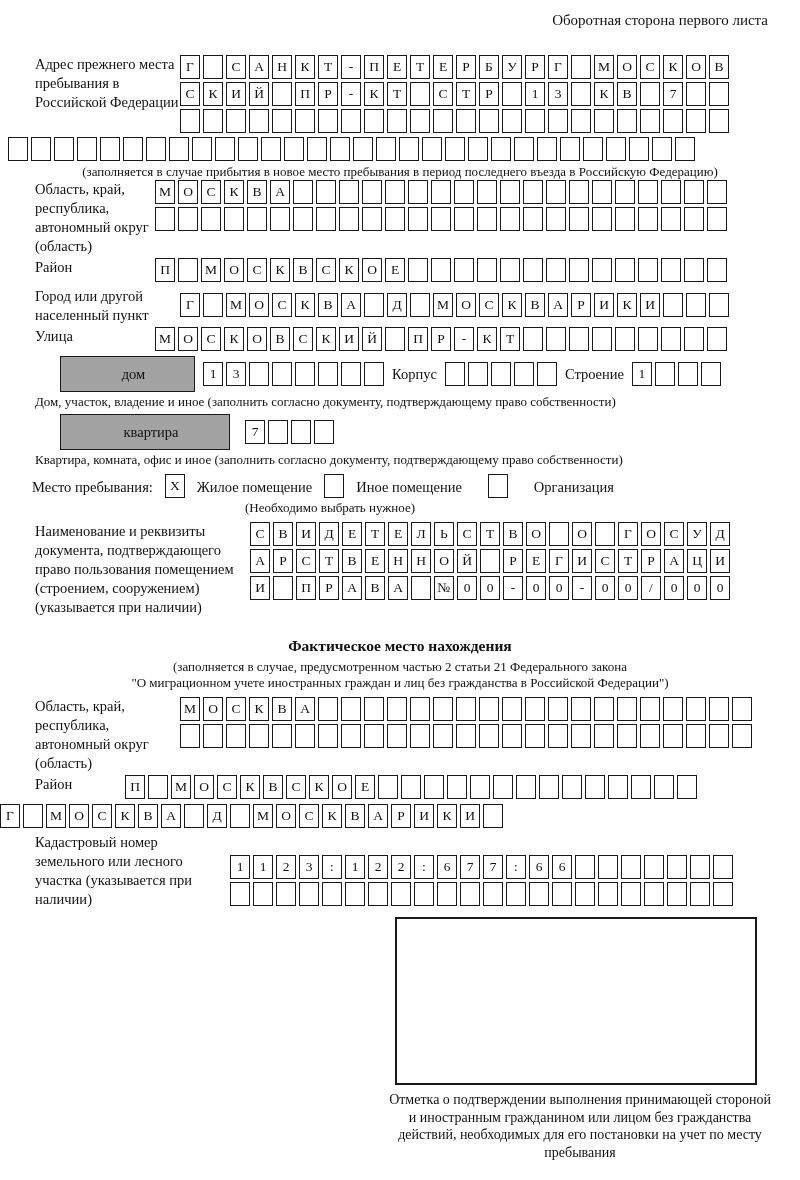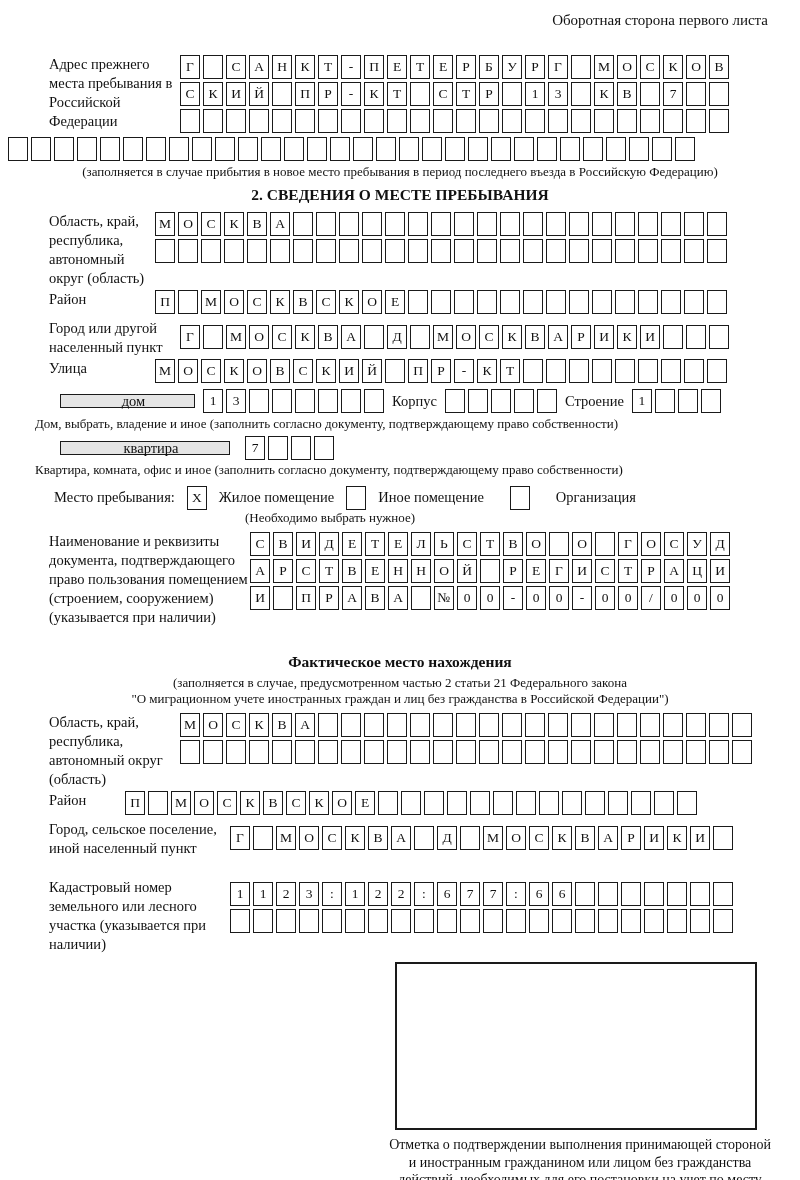--- a/index.html
+++ b/index.html
@@ -6,34 +6,34 @@
   .page{
     width:800px;height:1180px;box-sizing:border-box;
     background:#ffffff;color:#111;position:relative;overflow:hidden;
     font-family:"Liberation Serif","DejaVu Serif",serif;
     padding-top:12px;
   }
   .header-note{
     text-align:right;font-size:15px;padding-right:32px;margin-bottom:26px;
   }
   .frow{display:flex;align-items:flex-start;}
-  .flabel{font-size:14.5px;line-height:19px;box-sizing:border-box;padding-left:49px;flex-shrink:0;}
+  .flabel{font-size:14.5px;line-height:19px;box-sizing:border-box;padding-left:35px;flex-shrink:0;}
   .rows{display:flex;flex-direction:column;}
   .boxrow{display:flex;column-gap:3px;margin-bottom:3px;}
   .cell{
     width:20px;height:24px;box-sizing:border-box;border:1.6px solid #1a1a1a;
     display:flex;align-items:center;justify-content:center;
     font-size:13.5px;line-height:1;background:#fff;flex-shrink:0;
   }
   .caption{font-size:13px;line-height:16px;}
   .caption.center{text-align:center;}
   .sec-title{font-weight:bold;font-size:15.5px;text-align:center;margin:6px 0 8px 0;}
   .bigbox{
-    box-sizing:border-box;border:1.6px solid #1a1a1a;height:14px;
-    display:flex;align-items:center;justify-content:center;font-size:14.5px;background:#e5e5e5;flex-shrink:0;padding-left:12px;
+    box-sizing:border-box;border:1.6px solid #1a1a1a;height:36px;
+    display:flex;align-items:center;justify-content:center;font-size:14.5px;background:#a3a3a3;flex-shrink:0;padding-left:12px;
   }
   .inline-label{font-size:14.5px;line-height:26px;white-space:nowrap;}
   .stamp-box{
     box-sizing:border-box;border:2px solid #1a1a1a;width:362px;height:168px;
     margin-left:395px;margin-top:8px;background:#fff;
   }
   .stamp-caption{
     width:390px;margin-left:385px;margin-top:6px;
     text-align:center;font-size:14px;line-height:17.5px;
   }
@@ -157,21 +157,20 @@
       <span class="cell"></span>
       <span class="cell"></span>
       <span class="cell"></span>
       <span class="cell"></span>
       <span class="cell"></span>
       <span class="cell"></span>
       <span class="cell"></span>
     </div>
   <div class="caption center">(заполняется в случае прибытия в новое место пребывания в период последнего въезда в Российскую Федерацию)</div>
 
-  <div class="sec-title">2. СВЕДЕНИЯ О МЕСТЕ ПРЕБЫВАНИЯ</div>
 
   <div class="frow">
     <div class="flabel" style="width:155px;">Область, край, республика, автономный округ (область)</div>
     <div class="rows">
       <div class="boxrow">
           <span class="cell">М</span>
           <span class="cell">О</span>
           <span class="cell">С</span>
           <span class="cell">К</span>
           <span class="cell">В</span>
@@ -339,34 +338,34 @@
         <span class="cell"></span>
       </div>
     <div class="inline-label">Строение</div>
     <div class="boxrow" style="margin-bottom:0;">
         <span class="cell">1</span>
         <span class="cell"></span>
         <span class="cell"></span>
         <span class="cell"></span>
       </div>
   </div>
-  <div class="caption ml35 mt2">Дом, выбрать, владение и иное (заполнить согласно документу, подтверждающему право собственности)</div>
+  <div class="caption ml35 mt2">Дом, участок, владение и иное (заполнить согласно документу, подтверждающему право собственности)</div>
 
   <div class="frow mt4" style="margin-left:60px;align-items:center;column-gap:15px;">
     <div class="bigbox" style="width:170px;">квартира</div>
     <div class="boxrow" style="margin-bottom:0;">
         <span class="cell">7</span>
         <span class="cell"></span>
         <span class="cell"></span>
         <span class="cell"></span>
       </div>
   </div>
   <div class="caption ml35 mt2">Квартира, комната, офис и иное (заполнить согласно документу, подтверждающему право собственности)</div>
 
-  <div class="frow mt6" style="margin-left:54px;align-items:flex-end;column-gap:12px;">
+  <div class="frow mt6" style="margin-left:32px;align-items:flex-start;column-gap:12px;">
     <div class="inline-label">Место пребывания:</div>
     <div class="boxrow" style="margin-bottom:0;">
         <span class="cell">X</span>
       </div>
     <div class="inline-label">Жилое помещение</div>
     <div class="boxrow" style="margin-bottom:0;">
         <span class="cell"></span>
       </div>
     <div class="inline-label">Иное помещение</div>
     <div class="boxrow" style="margin-bottom:0;margin-left:14px;">
@@ -444,21 +443,21 @@
           <span class="cell">0</span>
           <span class="cell">0</span>
           <span class="cell">/</span>
           <span class="cell">0</span>
           <span class="cell">0</span>
           <span class="cell">0</span>
         </div>
     </div>
   </div>
 
-  <div class="sec-title" style="margin-top:26px;margin-bottom:4px;">Фактическое место нахождения</div>
+  <div class="sec-title" style="margin-top:20px;margin-bottom:4px;">Фактическое место нахождения</div>
   <div class="caption center">(заполняется в случае, предусмотренном частью 2 статьи 21 Федерального закона</div>
   <div class="caption center">"О миграционном учете иностранных граждан и лиц без гражданства в Российской Федерации")</div>
 
   <div class="frow mt6">
     <div class="flabel" style="width:180px;">Область, край, республика, автономный округ (область)</div>
     <div class="rows">
       <div class="boxrow">
           <span class="cell">М</span>
           <span class="cell">О</span>
           <span class="cell">С</span>
@@ -540,21 +539,20 @@
         <span class="cell"></span>
         <span class="cell"></span>
         <span class="cell"></span>
         <span class="cell"></span>
         <span class="cell"></span>
         <span class="cell"></span>
       </div>
   </div>
 
   <div class="frow mt2" style="align-items:center;">
-    <div class="flabel" style="width:230px;">Город, сельское поселение, иной населенный пункт</div>
     <div class="boxrow">
         <span class="cell">Г</span>
         <span class="cell"></span>
         <span class="cell">М</span>
         <span class="cell">О</span>
         <span class="cell">С</span>
         <span class="cell">К</span>
         <span class="cell">В</span>
         <span class="cell">А</span>
         <span class="cell"></span>
@@ -568,21 +566,21 @@
         <span class="cell">А</span>
         <span class="cell">Р</span>
         <span class="cell">И</span>
         <span class="cell">К</span>
         <span class="cell">И</span>
         <span class="cell"></span>
       </div>
   </div>
 
   <div class="frow mt2">
-    <div class="flabel" style="width:230px;margin-top:18px;">Кадастровый номер земельного или лесного участка (указывается при наличии)</div>
+    <div class="flabel" style="width:230px;">Кадастровый номер земельного или лесного участка (указывается при наличии)</div>
     <div class="rows" style="padding-top:22px;">
       <div class="boxrow">
           <span class="cell">1</span>
           <span class="cell">1</span>
           <span class="cell">2</span>
           <span class="cell">3</span>
           <span class="cell">:</span>
           <span class="cell">1</span>
           <span class="cell">2</span>
           <span class="cell">2</span>

